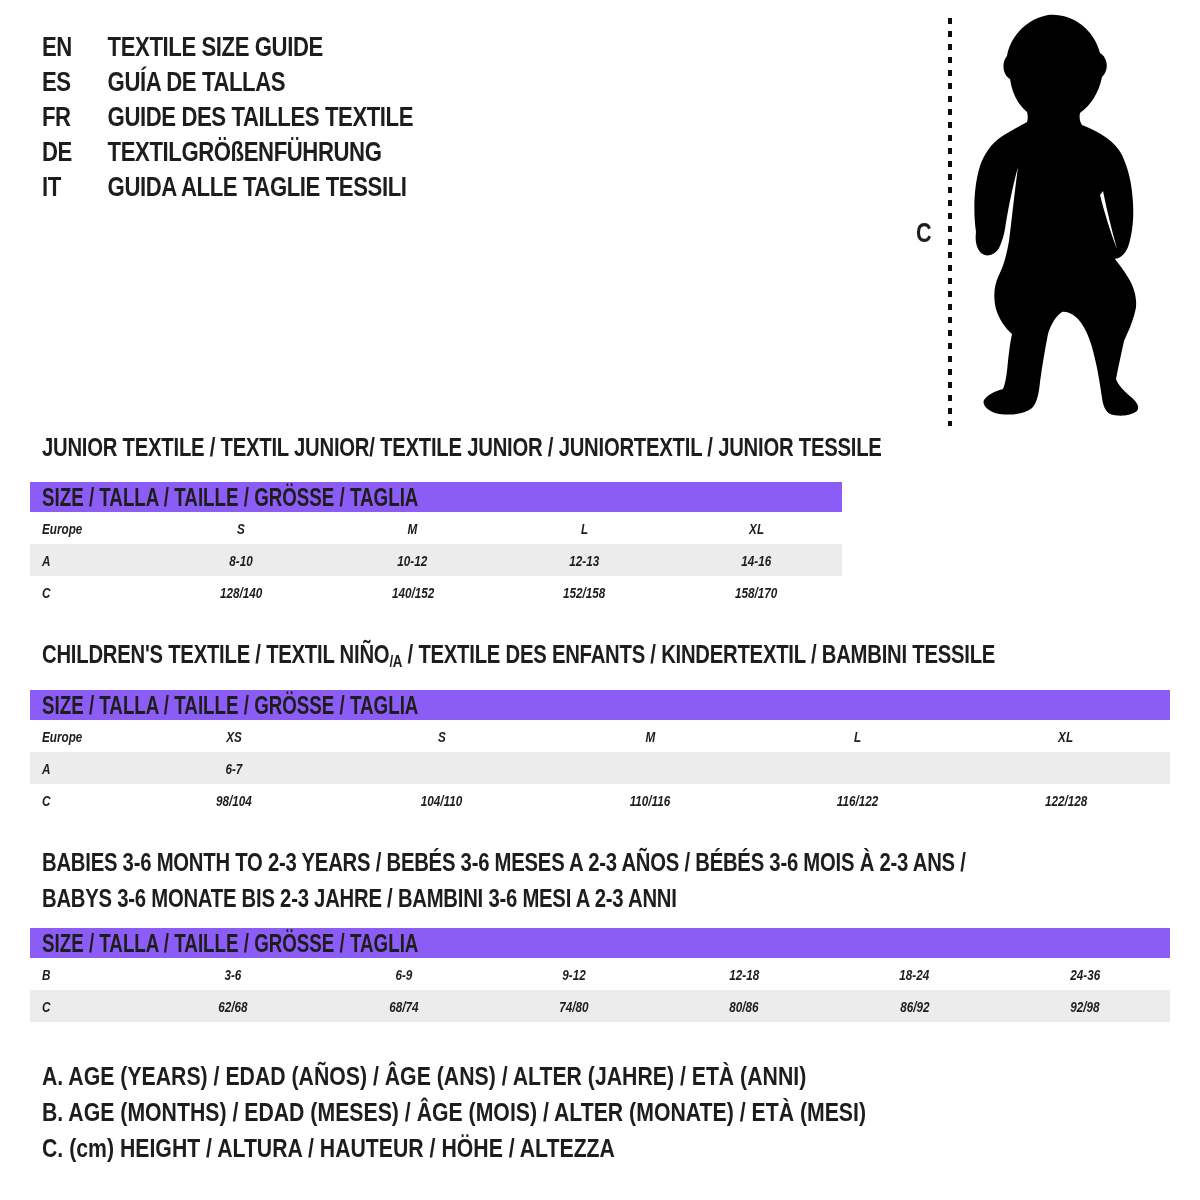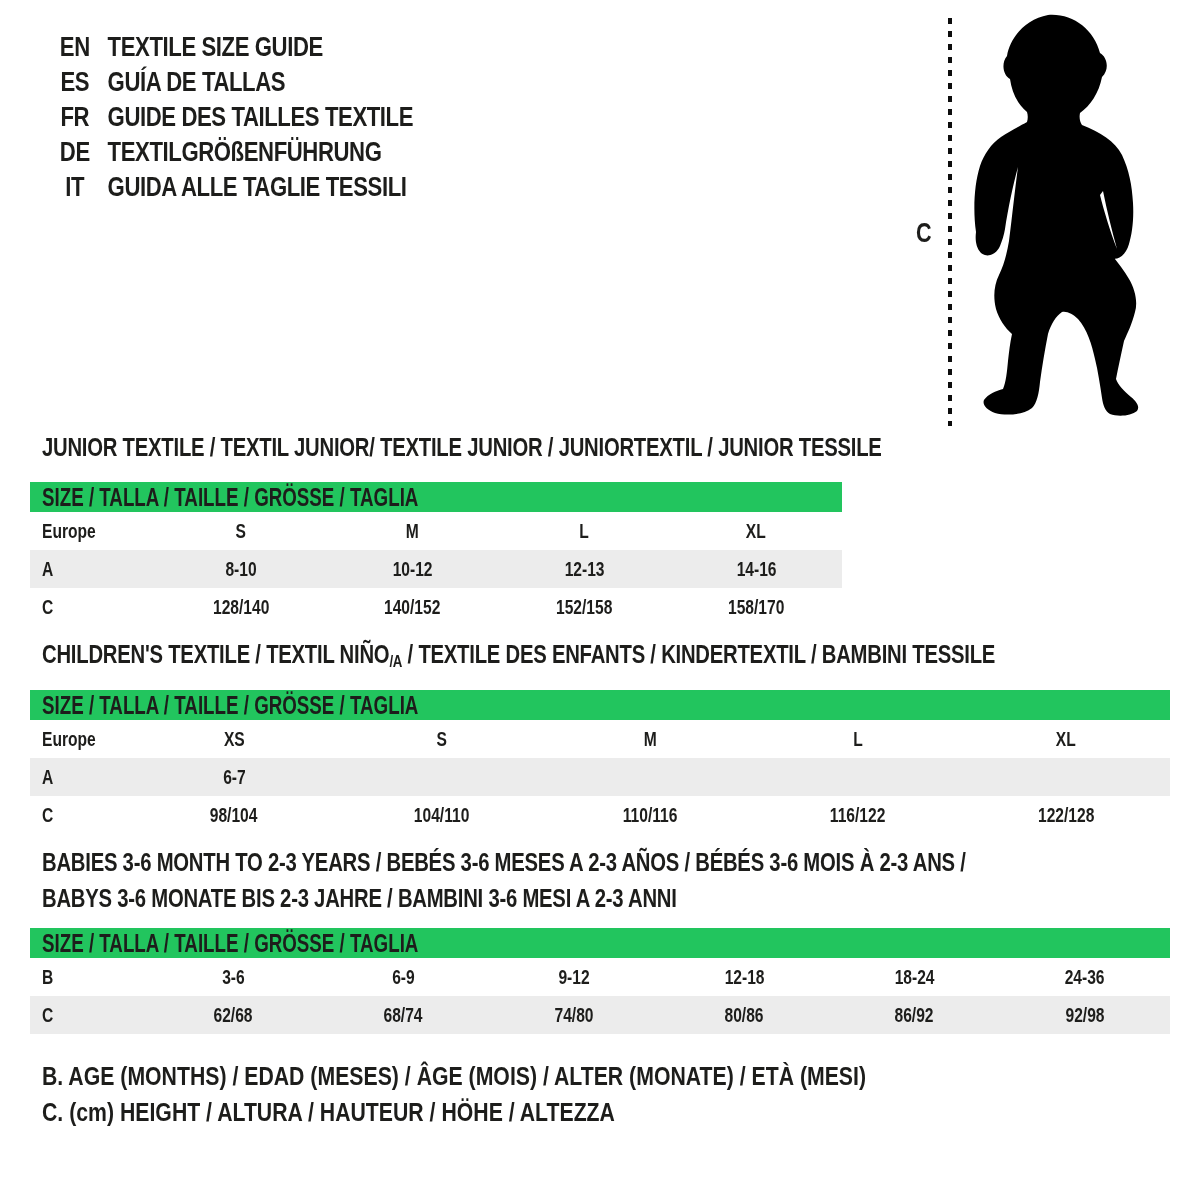--- a/index.html
+++ b/index.html
@@ -12,21 +12,21 @@
     position:relative;
     overflow:hidden;
   }
   .abs{position:absolute;}
 
   
   .cx{display:inline-block;transform:scaleX(0.78);transform-origin:50% 50%;white-space:nowrap;}
   .cx-l{transform-origin:0 50%;}
 
   
-  .lang-block{left:42px;top:30px;text-align:center;}
+  .lang-block{left:42px;top:30px;}
   .lang-row{display:flex;height:35px;align-items:center;transform:scaleX(0.82);transform-origin:0 50%;white-space:nowrap;}
   .lang-code{width:80px;font-size:27px;letter-spacing:-0.5px;}
   .lang-title{font-size:27px;letter-spacing:-0.5px;}
 
   
   .figure-area{left:898px;top:8px;width:280px;height:420px;}
   .c-label{position:absolute;left:18px;top:210px;font-size:27px;transform:scaleX(0.8);transform-origin:0 50%;}
   .dash-line{position:absolute;left:48px;top:8px;}
   .silhouette{position:absolute;left:62px;top:5px;}
 
@@ -36,23 +36,23 @@
   .junior-title{left:42px;top:432px;}
   .children-title{left:42px;top:639px;}
   .babies-title1{left:42px;top:847px;}
   .babies-title2{left:42px;top:883px;}
 
   
   .tbl{left:30px;}
   .junior-tbl{top:482px;width:812px;}
   .children-tbl{top:690px;width:1140px;}
   .babies-tbl{top:928px;width:1140px;}
-  .size-bar{height:30px;background:#22c55e;display:flex;align-items:center;padding-left:12px;box-sizing:border-box;}
+  .size-bar{height:30px;background:#8b5cf6;display:flex;align-items:center;padding-left:12px;box-sizing:border-box;}
   .size-bar .cx{font-size:25px;transform:scaleX(0.75);}
-  .trow{display:grid;height:38px;align-items:center;font-size:20px;}
+  .trow{display:grid;height:32px;align-items:center;font-size:15px;font-style:italic;}
   .trow.alt{background:#ececec;}
   .junior-tbl .trow{grid-template-columns:125px repeat(4,1fr);}
   .children-tbl .trow{grid-template-columns:100px repeat(5,1fr);}
   .babies-tbl .trow{grid-template-columns:118px repeat(6,1fr);}
   .rlabel{padding-left:12px;text-align:left;}
   .cell{text-align:center;}
 
   
   .footnotes{left:42px;top:1058px;}
   .fn-line{height:36px;display:flex;align-items:center;}
@@ -219,18 +219,21 @@
     <span class="cell"><span class="cx">68/74</span></span>
     <span class="cell"><span class="cx">74/80</span></span>
     <span class="cell"><span class="cx">80/86</span></span>
     <span class="cell"><span class="cx">86/92</span></span>
     <span class="cell"><span class="cx">92/98</span></span>
   </div>
 </div>
 
 <div class="abs footnotes">
   <div class="fn-line">
+    <span class="cx cx-l">A. AGE (YEARS) / EDAD (AÑOS) / ÂGE (ANS) / ALTER (JAHRE) / ETÀ (ANNI)</span>
+  </div>
+  <div class="fn-line">
     <span class="cx cx-l">B. AGE (MONTHS) / EDAD (MESES) / ÂGE (MOIS) / ALTER (MONATE) / ETÀ (MESI)</span>
   </div>
   <div class="fn-line">
     <span class="cx cx-l">C. (cm) HEIGHT / ALTURA / HAUTEUR / HÖHE / ALTEZZA</span>
   </div>
 </div>
 
 </body></html>

